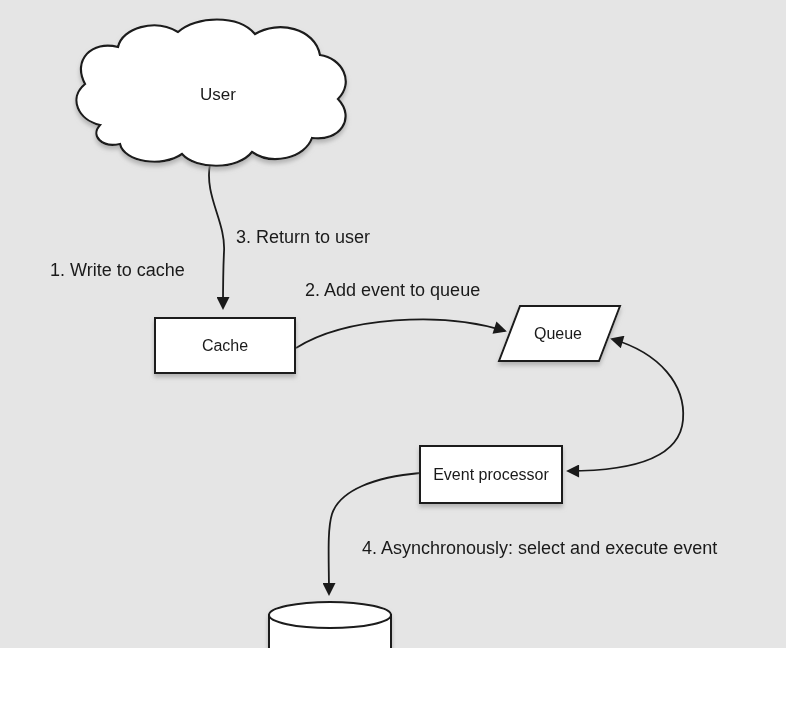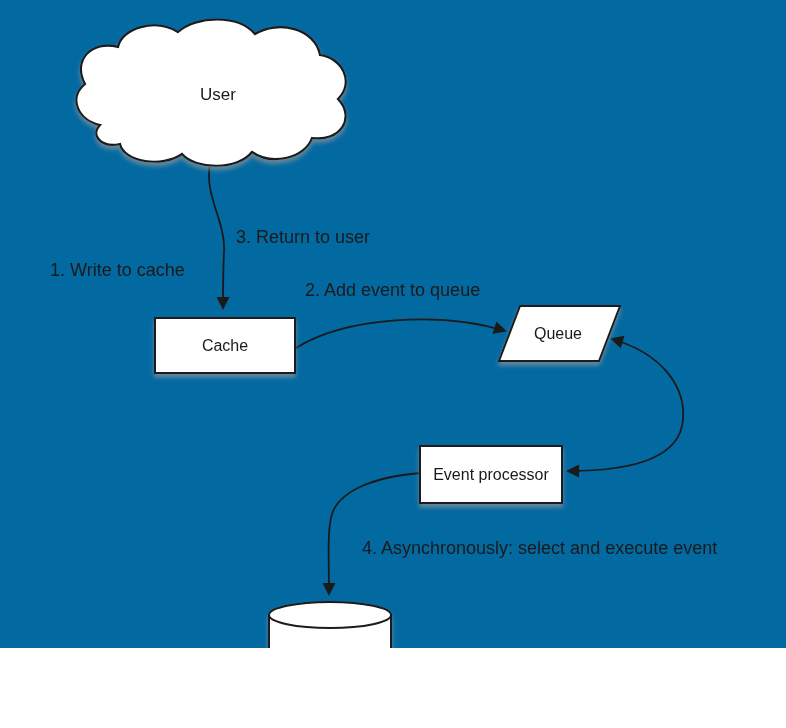--- a/index.html
+++ b/index.html
@@ -4,21 +4,21 @@
 <style>
   html, body {
     margin: 0;
     padding: 0;
     background: #ffffff;
   }
   .stage {
     position: relative;
     width: 786px;
     height: 648px;
-    background: #0369a1;
+    background: #e5e5e5;
     overflow: hidden;
     font-family: "Liberation Sans", sans-serif;
   }
   svg { display: block; }
   .shape {
     fill: #ffffff;
     stroke: #1a1a1a;
     stroke-width: 2;
   }
   .edge {

